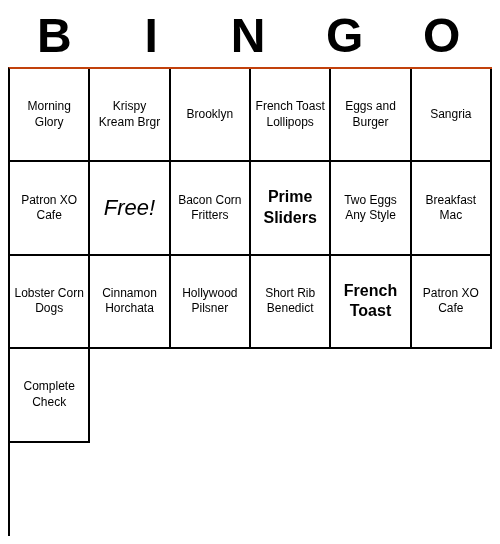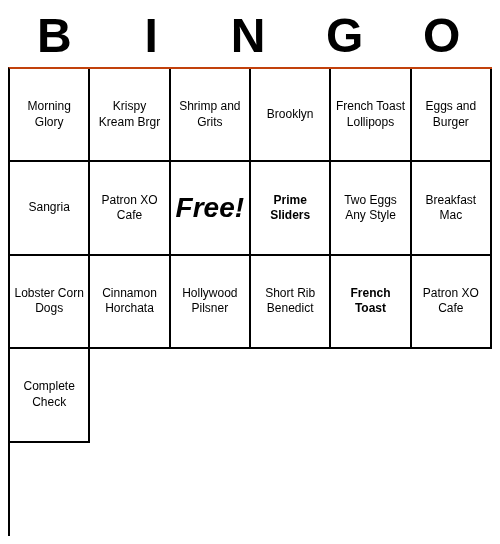--- a/index.html
+++ b/index.html
@@ -43,50 +43,50 @@
       display: flex;
       align-items: center;
       justify-content: center;
       text-align: center;
       font-size: 12px;
       padding: 4px;
       line-height: 1.3;
       min-height: 88px;
     }
     .bingo-cell.free {
-      font-size: 28px;
-      font-weight: bold;
+      font-size: 22px;
+      font-weight: normal;
       font-style: italic;
     }
     .bingo-cell.bold-large {
-      font-size: 12px;
+      font-size: 16px;
       font-weight: bold;
     }
   </style>
 </head>
 <body>
 
 <div class="bingo-title">
   <span>B</span>
   <span>I</span>
   <span>N</span>
   <span>G</span>
   <span>O</span>
 </div>
 
 <div class="bingo-grid" id="bingo-grid">
 <div class="bingo-cell">Morning Glory</div>
     <div class="bingo-cell">Krispy Kream Brgr</div>
-    <div class="bingo-cell">Shrimp and Grits</div>
     <div class="bingo-cell">Brooklyn</div>
     <div class="bingo-cell">French Toast Lollipops</div>
     <div class="bingo-cell">Eggs and Burger</div>
     <div class="bingo-cell">Sangria</div>
     <div class="bingo-cell">Patron XO Cafe</div>
     <div class="bingo-cell free">Free!</div>
+    <div class="bingo-cell">Bacon Corn Fritters</div>
     <div class="bingo-cell bold-large">Prime Sliders</div>
     <div class="bingo-cell">Two Eggs Any Style</div>
     <div class="bingo-cell">Breakfast Mac</div>
     <div class="bingo-cell">Lobster Corn Dogs</div>
     <div class="bingo-cell">Cinnamon Horchata</div>
     <div class="bingo-cell">Hollywood Pilsner</div>
     <div class="bingo-cell">Short Rib Benedict</div>
     <div class="bingo-cell bold-large">French Toast</div>
     <div class="bingo-cell">Patron XO Cafe</div>
     <div class="bingo-cell">Complete Check</div>

